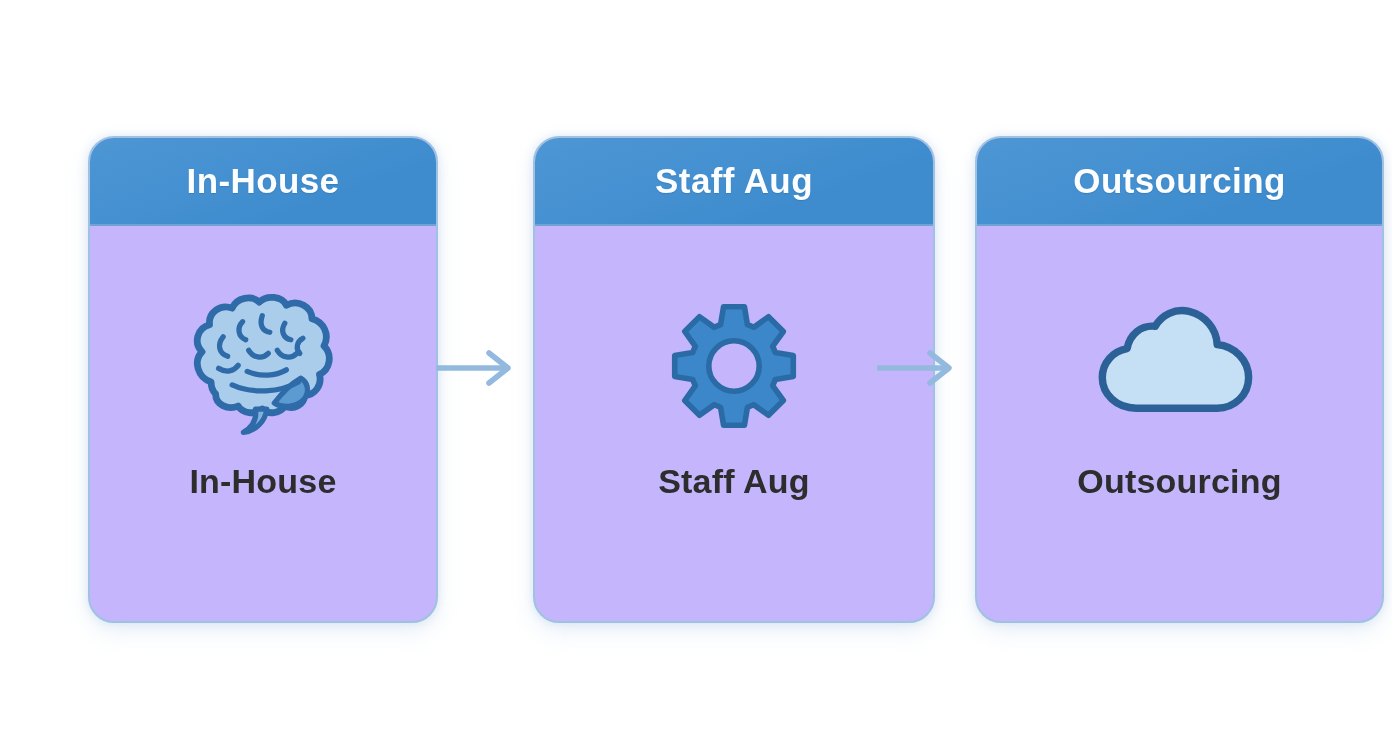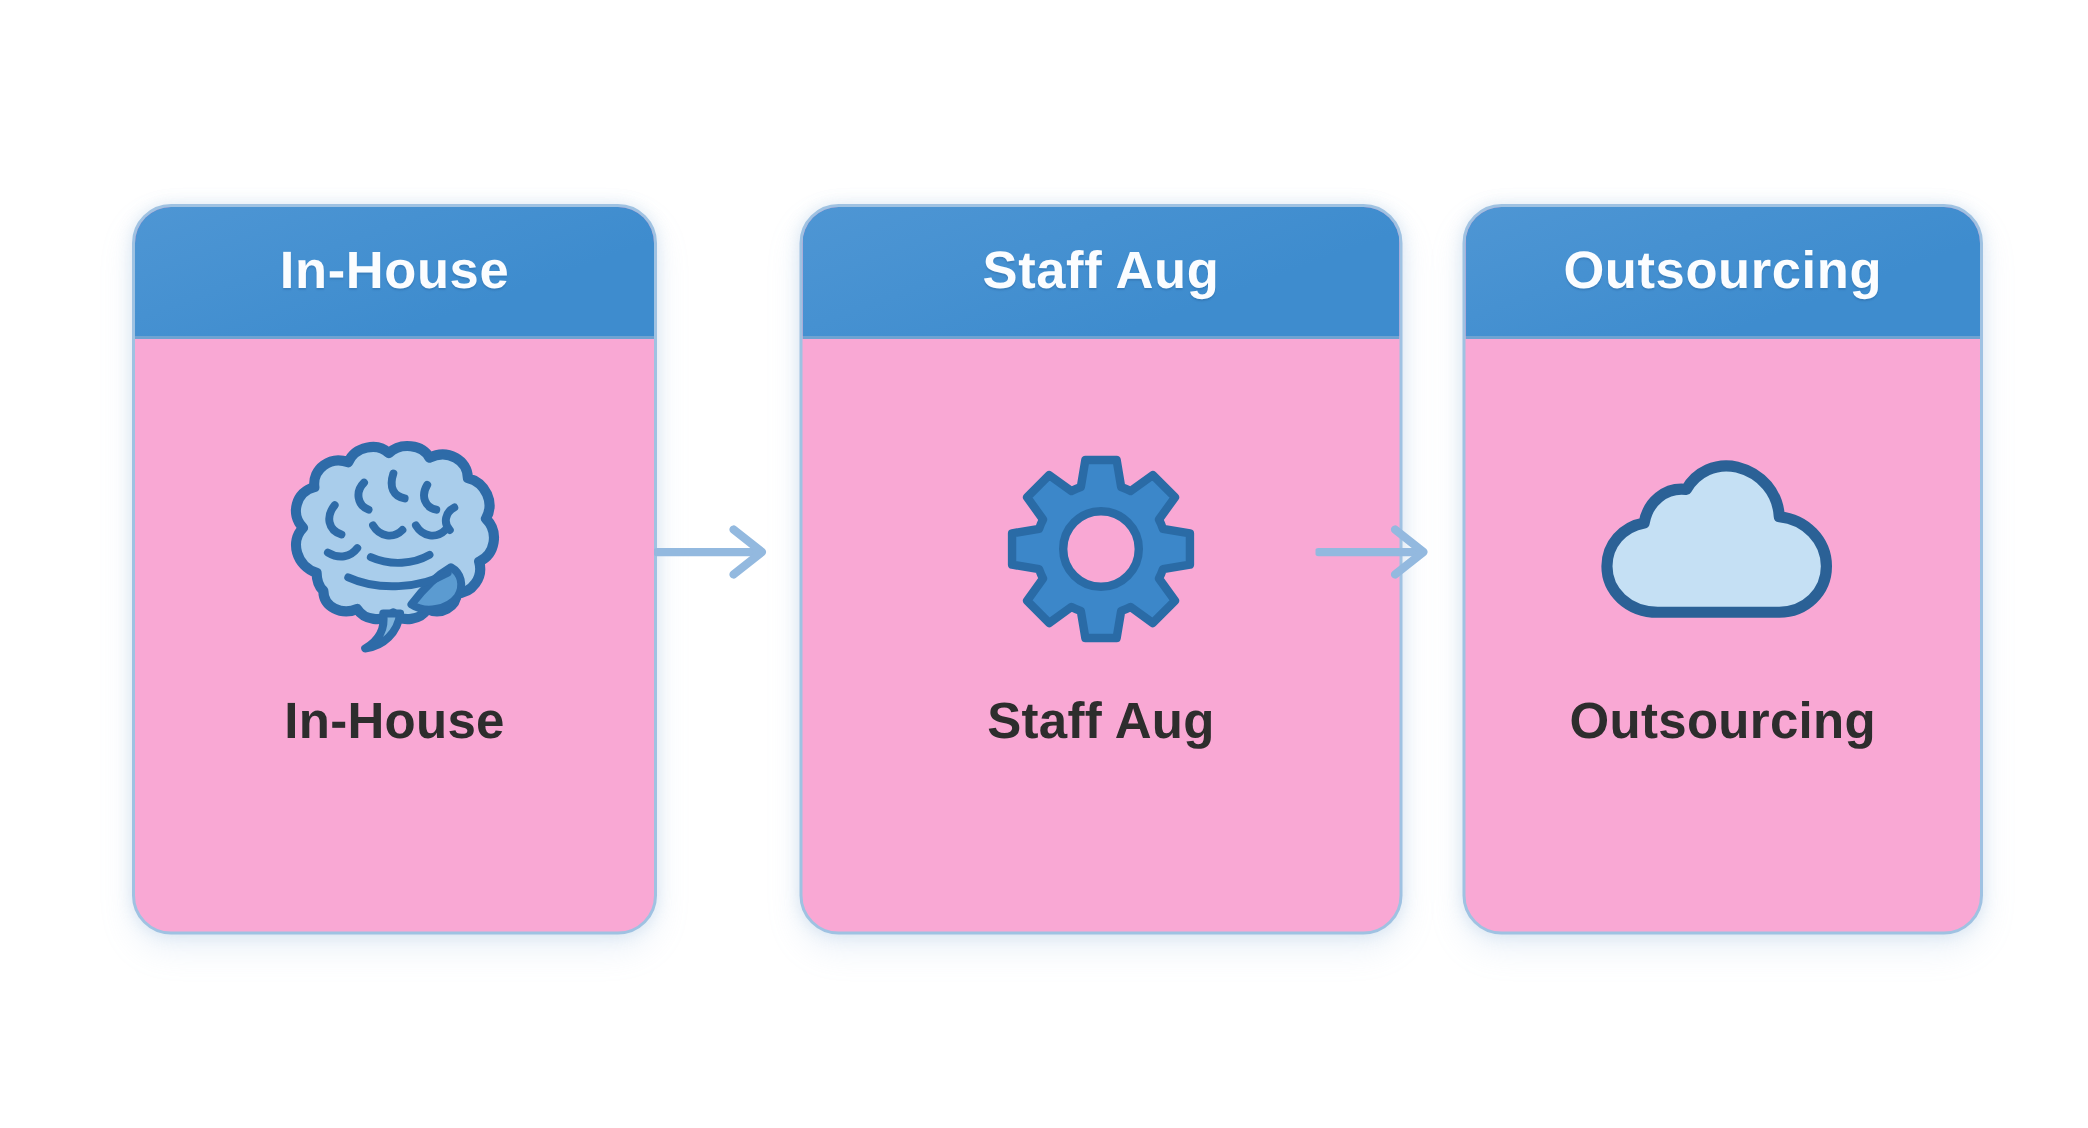--- a/index.html
+++ b/index.html
@@ -11,31 +11,31 @@
     width: 1392px;
     height: 752px;
     background: var(--background, #ffffff);
     overflow: hidden;
   }
 
   .card {
     position: absolute;
     top: 136px;
     height: 487px;
-    background: #f9a8d4;
+    background: #c4b5fd;
     border: 2px solid var(--card-border, #9FC2E2);
     border-radius: 26px;
     box-shadow: 0 0 10px rgba(150,185,220,0.30), 0 10px 22px rgba(150,185,220,0.18);
     overflow: hidden;
     display: flex;
     flex-direction: column;
   }
   .card:nth-of-type(1) { left: 88px;  width: 350px; }
   .card:nth-of-type(2) { left: 533px; width: 402px; }
-  .card:nth-of-type(3) { left: 975px; width: 347px; }
+  .card:nth-of-type(3) { left: 975px; width: 409px; }
 
   .card-header {
     height: 88px;
     flex: 0 0 88px;
     background: linear-gradient(160deg, var(--header-blue-light, #4E96D4) 0%, var(--header-blue, #3E8CCE) 70%);
     border-bottom: 2px solid #6FA3D2;
     display: flex;
     align-items: center;
     justify-content: center;
   }

